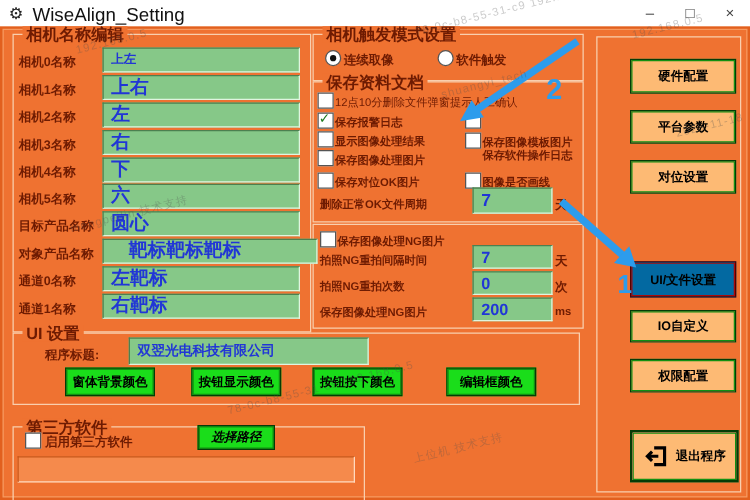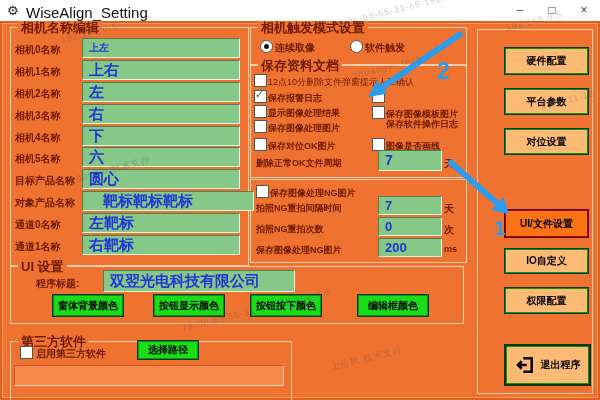--- a/index.html
+++ b/index.html
@@ -27,21 +27,21 @@
           padding-left:6px;overflow:hidden;white-space:nowrap;z-index:4;}
   .pathfield{position:absolute;background:#F58A4C;border:1px solid;
           border-color:#c85618 #ffd9be #ffd9be #c85618;z-index:4;}
   
   .gbtn{position:absolute;background:#1ADD1A;border:1px solid #063b06;box-shadow:0 0 0 1px #129012 inset;
         color:#000;font-size:10px;font-weight:bold;display:flex;align-items:center;justify-content:center;
         white-space:nowrap;z-index:4;cursor:default;}
   .navbtn{position:absolute;left:504px;width:83px;height:25px;background:#fdba74;border:1px solid #063b06;
         box-shadow:0 0 0 1px #129012 inset;color:#000;font-size:10px;font-weight:bold;display:flex;
         align-items:center;justify-content:center;white-space:nowrap;z-index:4;cursor:default;}
-  .navbtn.red{background:#f97316;border-color:#550000;box-shadow:0 0 0 1px #aa0a0a inset;}
+  .navbtn.red{background:#0369a1;border-color:#550000;box-shadow:0 0 0 1px #aa0a0a inset;}
   .navbtn.exit{height:38px;border-width:2px;gap:6px;}
   
   .cb{position:absolute;width:11px;height:11px;background:#fff;border:1px solid #555;z-index:4;}
   .cb.checked::after{content:"✓";position:absolute;left:0px;top:-3px;font-size:11px;color:#1d7a1d;font-weight:bold;}
   .radio{position:absolute;width:11px;height:11px;border-radius:50%;background:#fff;border:1px solid #555;z-index:4;}
   .radio.checked::after{content:"";position:absolute;left:2.5px;top:2.5px;width:5px;height:5px;border-radius:50%;background:#111;}
   
   .anno-num{position:absolute;color:#2D9CEC;font-weight:bold;font-size:23px;z-index:6;}
   .arrows{position:absolute;left:0;top:0;width:600px;height:400px;z-index:5;pointer-events:none;}
   
@@ -128,32 +128,32 @@
   <div class="gfield" style="left:378px;top:217px;width:56px;height:17px;font-size:13px;line-height:17px;">0</div>
   <span class="flabel" style="left:444px;top:223px;">次</span>
   <span class="flabel small" style="left:256px;top:244px;">保存图像处理NG图片</span>
   <div class="gfield" style="left:378px;top:238px;width:56px;height:17px;font-size:13px;line-height:17px;">200</div>
   <span class="flabel small" style="left:444px;top:244px;">ms</span>
 
   <div class="group" style="left:10px;top:266px;width:452px;height:56px;text-decoration:underline;">
     <span class="glabel">UI 设置</span>
   </div>
   <span class="flabel" style="left:36px;top:277px;">程序标题:</span>
-  <div class="gfield" style="left:103px;top:270px;width:184px;height:20px;font-size:15px;line-height:20px;">双翌光电科技有限公司</div>
+  <div class="gfield" style="left:103px;top:270px;width:184px;height:20px;font-size:11px;line-height:20px;">双翌光电科技有限公司</div>
   <div class="gbtn" style="left:52px;top:294px;width:70px;height:21px;">窗体背景颜色</div>
   <div class="gbtn" style="left:153px;top:294px;width:70px;height:21px;">按钮显示颜色</div>
   <div class="gbtn" style="left:250px;top:294px;width:70px;height:21px;">按钮按下颜色</div>
   <div class="gbtn" style="left:357px;top:294px;width:70px;height:21px;">编辑框颜色</div>
 
   <div class="group" style="left:10px;top:329px;width:280px;height:64px;margin-top:12px;">
     <span class="glabel">第三方软件</span>
   </div>
   <span class="cb" style="left:20px;top:346px;"></span>
   <span class="flabel" style="left:36px;top:347px;">启用第三方软件</span>
-  <div class="gbtn" style="left:137px;top:340px;width:60px;height:18px;">选择路径</div>
+  <div class="gbtn" style="left:158px;top:340px;width:60px;height:18px;font-style:italic;">选择路径</div>
   <div class="pathfield" style="left:14px;top:365px;width:268px;height:19px;"></div>
 
   <div class="group" style="left:477px;top:29px;width:114px;height:363px;"></div>
   <div class="navbtn" style="top:47px;height:26px;">硬件配置</div>
   <div class="navbtn" style="top:88px;">平台参数</div>
   <div class="navbtn" style="top:128px;">对位设置</div>
   <div class="navbtn red" style="top:209px;height:27px;">UI/文件设置</div>
   <div class="navbtn" style="top:248px;height:24px;">IO自定义</div>
   <div class="navbtn" style="top:287px;">权限配置</div>
   <div class="navbtn exit" style="top:344px;">

